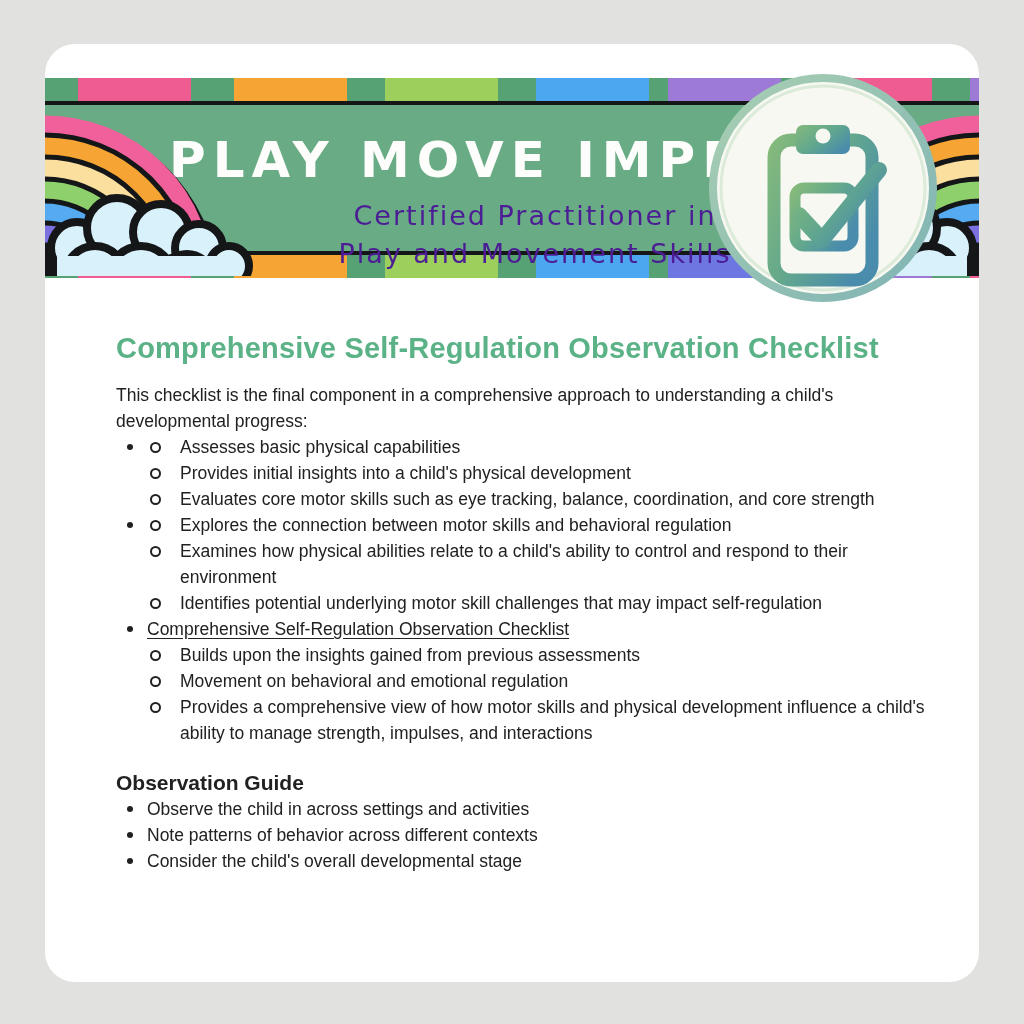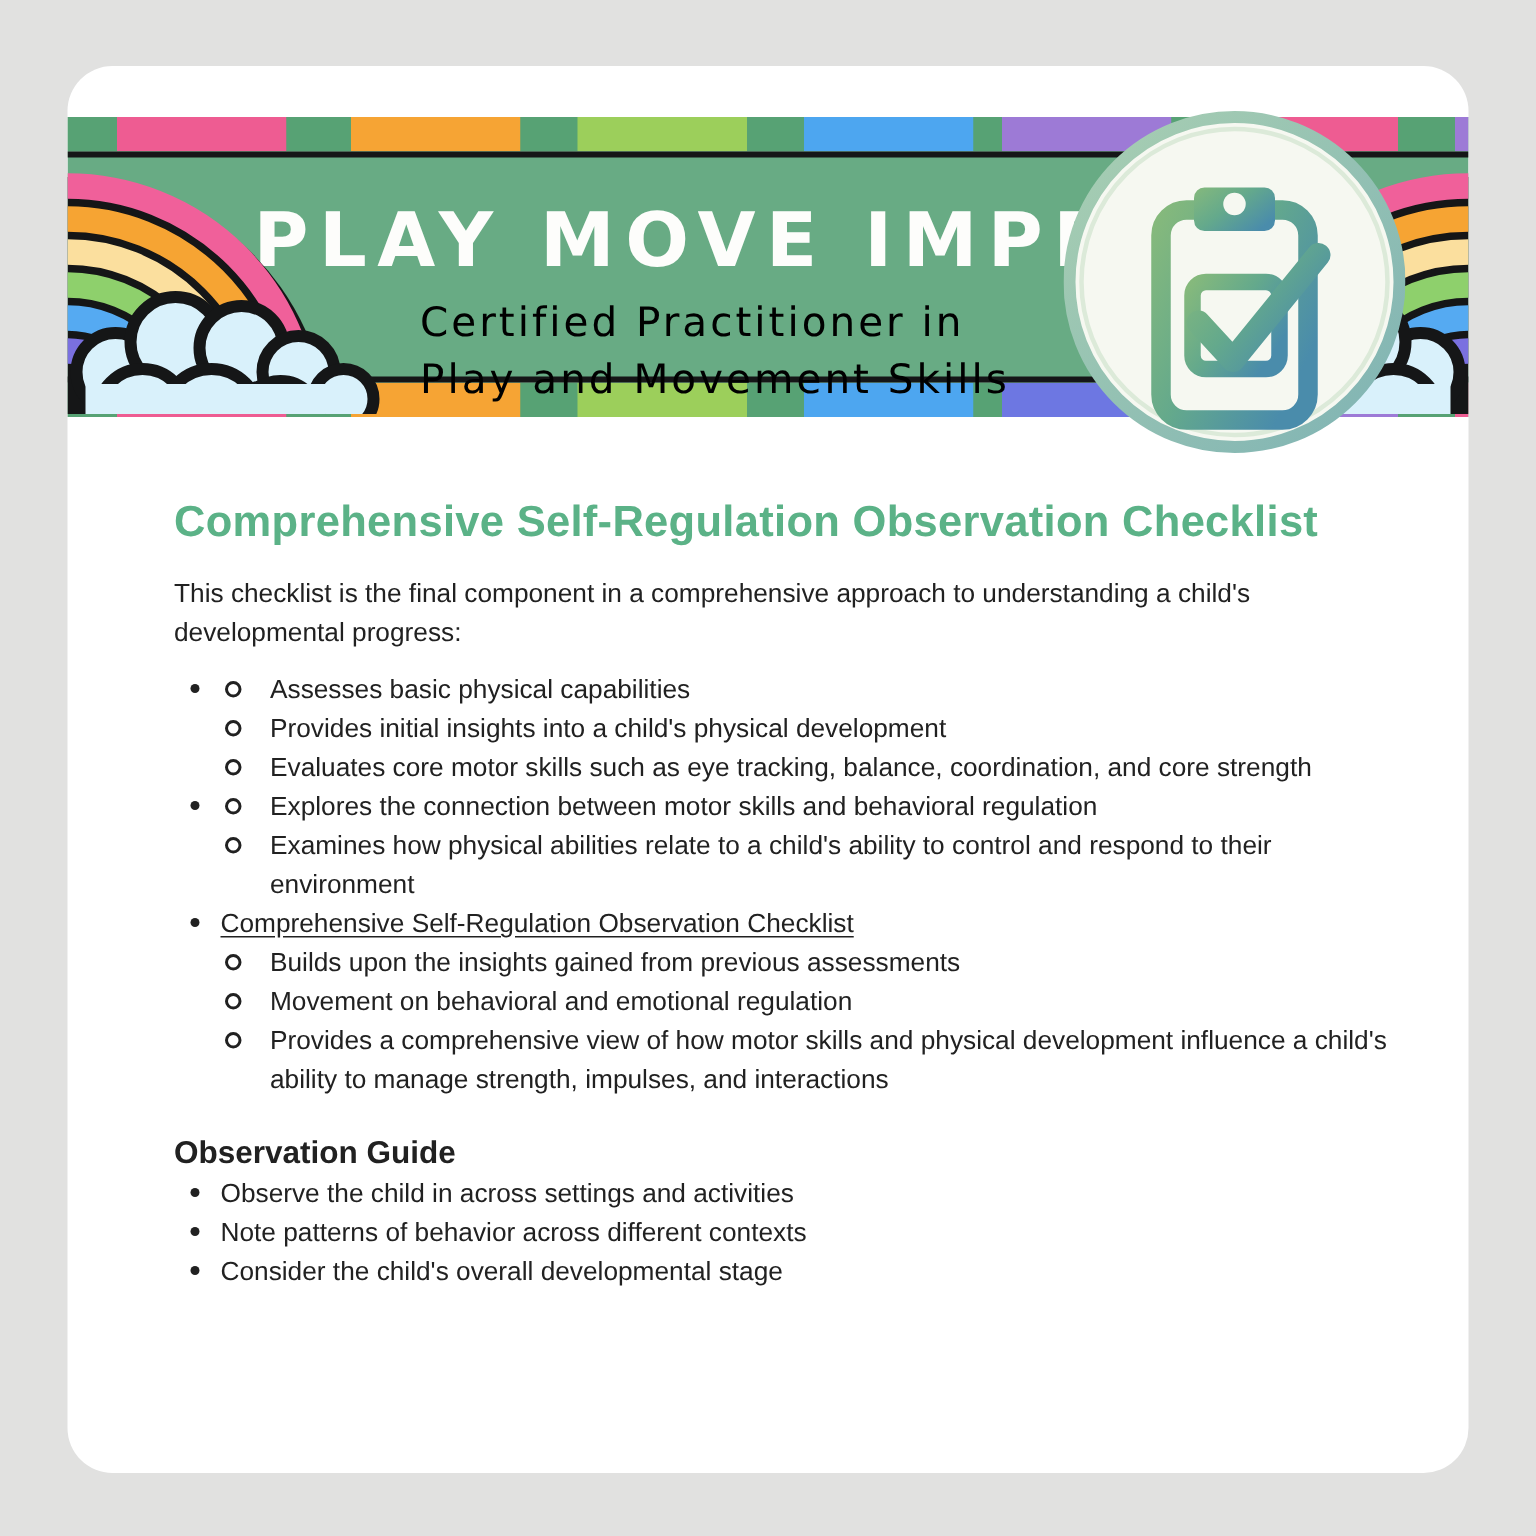--- a/index.html
+++ b/index.html
@@ -34,44 +34,44 @@
     position:relative;
   }
   .banner-title {
     position:absolute; left:124px; top:26px;
     font-family:"DejaVu Sans", sans-serif;
     font-weight:bold; font-size:50px; letter-spacing:7px;
     color:#fdfdfb; white-space:nowrap; z-index:2;
   }
   .banner-sub {
     position:absolute; left:235px; top:92px; width:510px;
-    z-index:2;
+    text-align:center; z-index:2;
     font-family:"DejaVu Sans", sans-serif;
-    color:#000000; font-size:27px; line-height:38px; letter-spacing:2px;
+    color:#4c1d95; font-size:27px; line-height:38px; letter-spacing:2px;
   }
   .rainbow { position:absolute; top:2px; height:196px; z-index:3; }
   .rainbow.left  { left:-6px; }
   .rainbow.right { right:-6px; transform:scaleX(-1); }
 
   
   .badge {
     position:absolute; left:664px; top:30px;
     width:228px; height:228px; z-index:5;
   }
 
   
   .content {
     position:absolute; left:71px; top:282px; width:822px;
     color:#212121; font-size:17.5px; line-height:26px;
   }
   .doc-heading {
     color:#5bb287; font-weight:bold; font-size:29px; line-height:44px;
     margin-bottom:12px; letter-spacing:0.2px;
   }
-  .intro { margin-bottom:12px; }
+  .intro { margin-bottom:0; }
   ul { list-style:none; }
   .l1 > li { position:relative; padding-left:31px; }
   .l1 > li > .li-title { text-decoration:underline; text-underline-offset:3px; }
   .l1 > li::before {
     content:""; position:absolute; left:11px; top:10px;
     width:6px; height:6px; border-radius:50%; background:#212121;
   }
   .l2 > li { position:relative; padding-left:33px; }
   .l2 > li::before {
     content:""; position:absolute; left:3px; top:8px;
@@ -215,20 +215,21 @@
         <ul class="l2">
           <li>Assesses basic physical capabilities</li>
           <li>Provides initial insights into a child's physical development</li>
           <li>Evaluates core motor skills such as eye tracking, balance, coordination, and core strength</li>
         </ul>
       </li>
       <li>
         <ul class="l2">
           <li>Explores the connection between motor skills and behavioral regulation</li>
           <li>Examines how physical abilities relate to a child's ability to control and respond to their environment</li>
+          <li>Identifies potential underlying motor skill challenges that may impact self-regulation</li>
         </ul>
       </li>
       <li>
         <span class="li-title">Comprehensive Self-Regulation Observation Checklist</span>
         <ul class="l2">
           <li>Builds upon the insights gained from previous assessments</li>
           <li>Movement on behavioral and emotional regulation</li>
           <li>Provides a comprehensive view of how motor skills and physical development influence a child's ability to manage strength, impulses, and interactions</li>
         </ul>
       </li>

